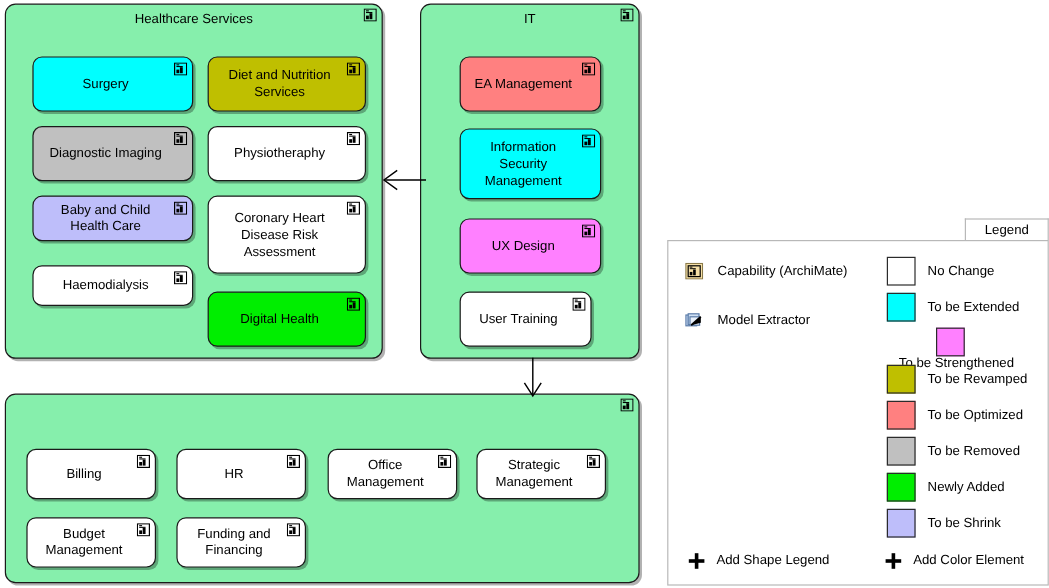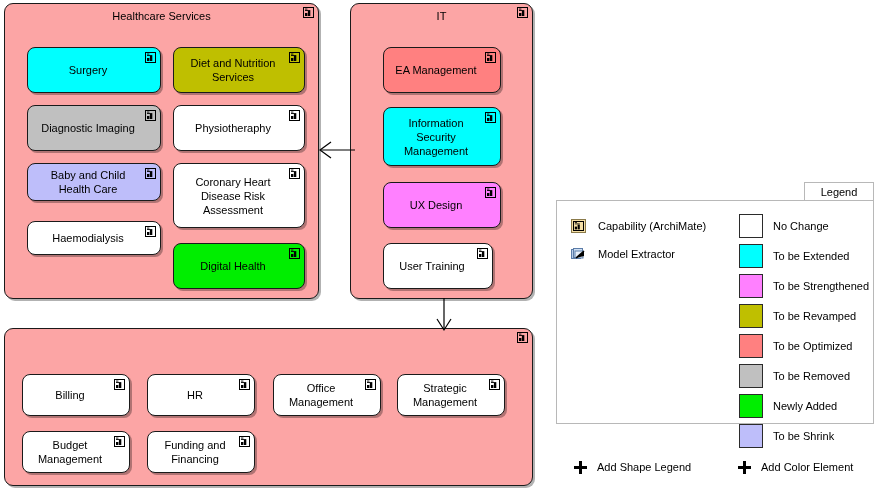--- a/index.html
+++ b/index.html
@@ -11,21 +11,21 @@
     position: relative;
     font-family: "Liberation Sans", sans-serif;
     font-size: 11px;
     color: #000000;
     overflow: hidden;
   }
 
   
   .group {
     position: absolute;
-    background: #fca5a5;
+    background: #86efac;
     border: 1px solid #1a1a1a;
     border-radius: 9px;
     box-sizing: border-box;
     box-shadow: 2px 2px 0 rgba(0,0,0,0.30);
   }
   .group-title {
     position: absolute;
     left: 0; right: 0; top: 5px;
     text-align: center;
     font-size: 11px;
@@ -72,21 +72,21 @@
     border: 1px solid #b8b8b8;
     border-bottom: none;
     box-sizing: border-box;
     font-size: 11px;
     display: flex; align-items: center; justify-content: center;
     color: #000;
   }
   #legend-panel {
     position: absolute;
     left: 556px; top: 200px;
-    width: 318px; height: 224px;
+    width: 318px; height: 288px;
     background: #ffffff;
     border: 1px solid #b8b8b8;
     box-sizing: border-box;
   }
   .legend-shape-row {
     position: absolute;
     display: flex; align-items: center;
     left: 14px;
     height: 18px;
     font-size: 11px;
@@ -429,42 +429,42 @@
         <rect x="2.5" y="2.5" width="10" height="9" fill="none" stroke="#000"></rect>
         <rect x="3.8" y="7.6" width="2.2" height="2.8" fill="#000"></rect>
         <rect x="6.6" y="5.6" width="2.2" height="4.8" fill="#000"></rect>
         <rect x="3.8" y="4.5" width="5" height="0.8" fill="#000"></rect>
         <rect x="3.8" y="3.2" width="2.2" height="0.8" fill="#000"></rect>
       </svg>
     </span>
     <span class="lg-txt">Capability (ArchiMate)</span>
   </div>
 
-  <div class="legend-shape-row" style="top:44px;justify-content:flex-end;">
+  <div class="legend-shape-row" style="top:57px;justify-content:flex-end;">
     <span class="me-icon">
       <svg viewBox="0 0 15 14" width="15" height="14">
         <rect x="0.5" y="2.5" width="9" height="9" fill="#b8cce8" stroke="#5b7ca8"></rect>
         <rect x="2.5" y="1.5" width="9" height="9" fill="#cfe0f4" stroke="#5b7ca8"></rect>
         <rect x="4" y="4" width="8" height="7" fill="#e8f0fb" stroke="#5b7ca8"></rect>
         <path d="M5 11 L13 4 L13 9 Z" fill="#000"></path>
         <path d="M5 11 L13 4" stroke="#000" stroke-width="1.6"></path>
       </svg>
     </span>
     <span class="lg-txt">Model Extractor</span>
   </div>
 
   <div class="legend-color-row" style="top:12px;">
     <span class="swatch" style="background:#FFFFFF;"></span>
     <span class="lg-txt">No Change</span>
   </div>
   <div class="legend-color-row" style="top:42px;justify-content:flex-end;">
     <span class="swatch" style="background:#00FFFF;"></span>
     <span class="lg-txt">To be Extended</span>
   </div>
-  <div class="legend-color-row" style="top:72px;">
+  <div class="legend-color-row" style="top:72px;flex-direction:column;">
     <span class="swatch" style="background:#FF80FF;"></span>
     <span class="lg-txt">To be Strengthened</span>
   </div>
   <div class="legend-color-row" style="top:102px;">
     <span class="swatch" style="background:#BFBF00;"></span>
     <span class="lg-txt">To be Revamped</span>
   </div>
   <div class="legend-color-row" style="top:132px;">
     <span class="swatch" style="background:#FF8080;"></span>
     <span class="lg-txt">To be Optimized</span>

